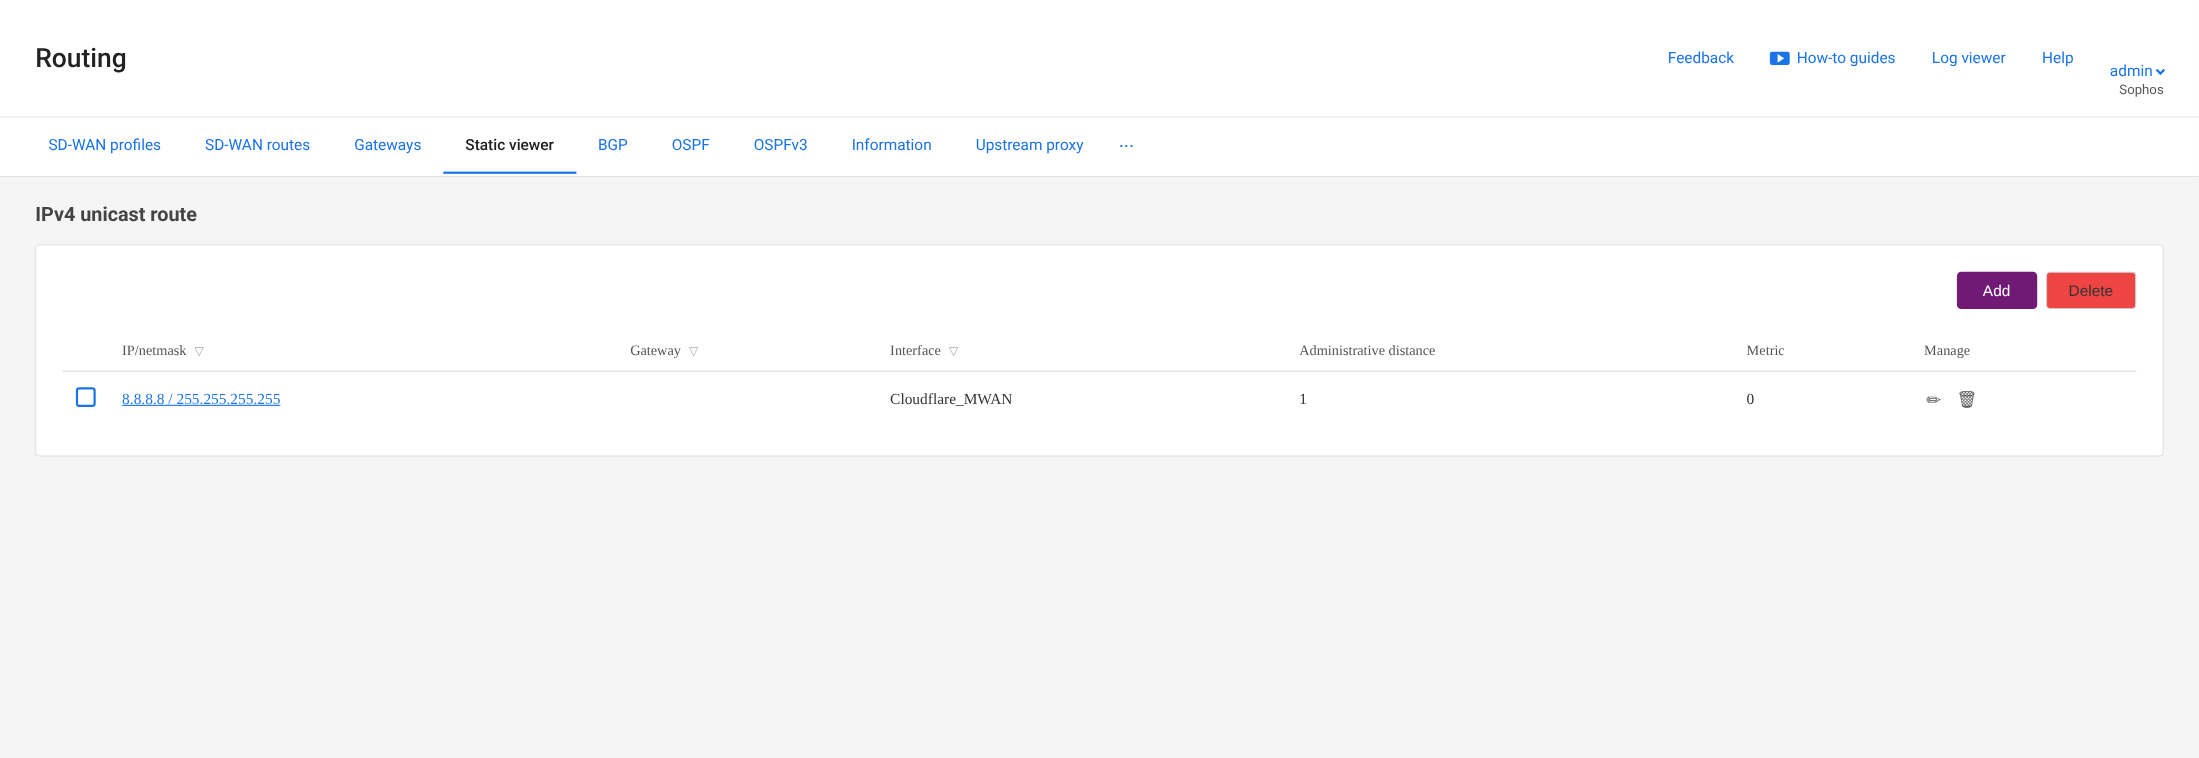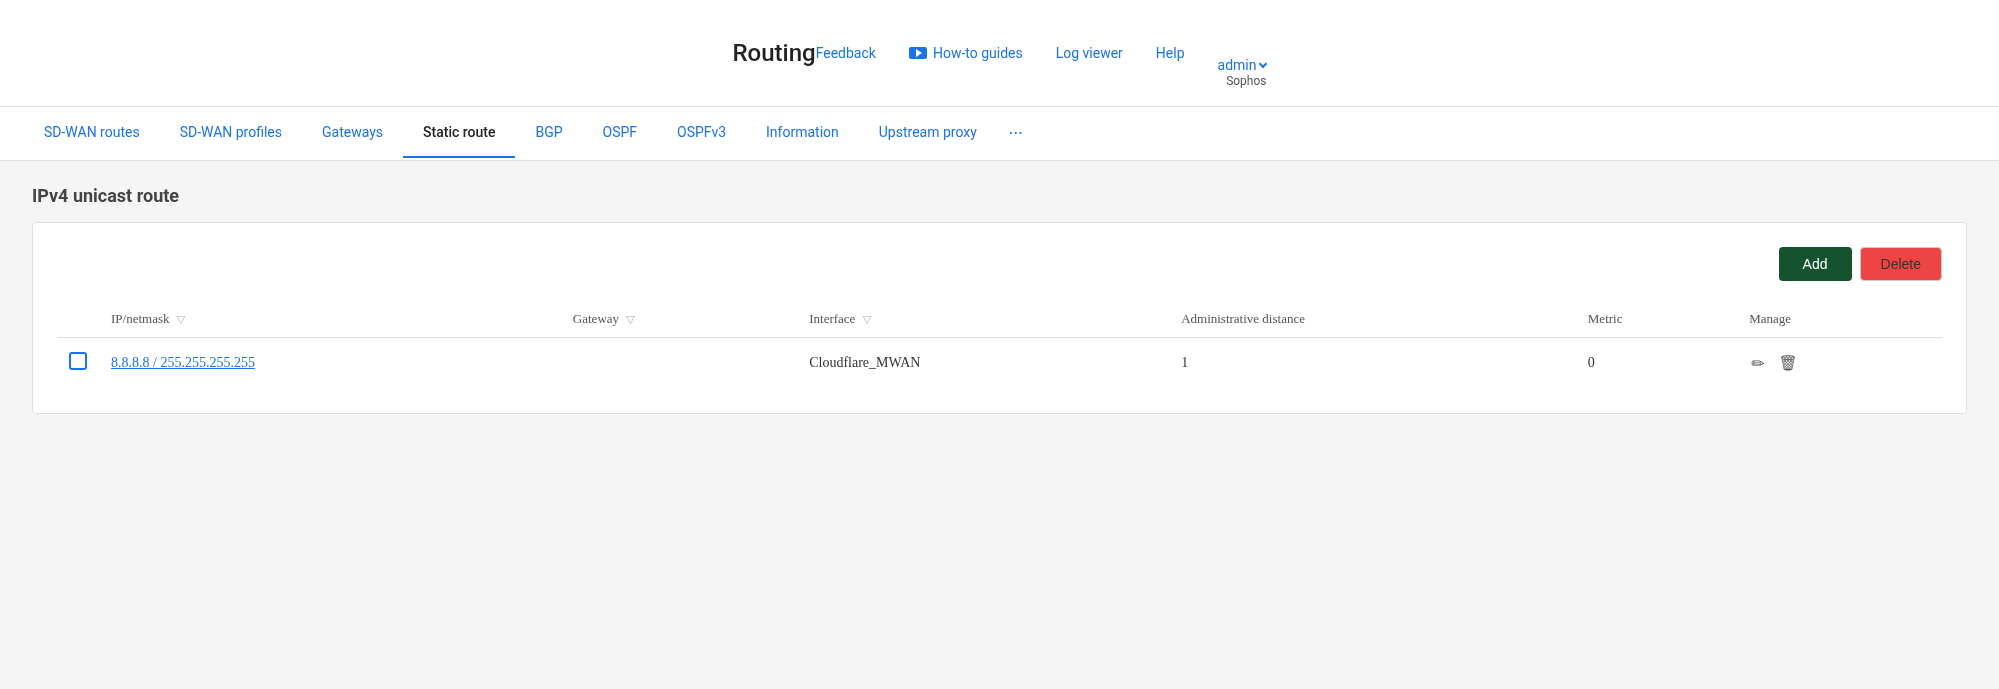--- a/index.html
+++ b/index.html
@@ -7,21 +7,21 @@
       font-family: -apple-system, BlinkMacSystemFont, "Segoe UI", Roboto, sans-serif;
       background: #f5f5f5;
       color: #333;
       font-size: 14px;
     }
     .header {
       background: #fff;
       padding: 16px 32px;
       display: flex;
       align-items: center;
-      justify-content: center;
+      justify-content: space-between;
       border-bottom: 1px solid #e0e0e0;
     }
     .header-title {
       font-size: 24px;
       font-weight: 500;
       color: #222;
     }
     .header-nav {
       display: flex;
       align-items: center;
@@ -130,21 +130,21 @@
       border-radius: 4px;
       padding: 24px;
     }
     .table-toolbar {
       display: flex;
       justify-content: flex-end;
       margin-bottom: 20px;
       gap: 8px;
     }
     .btn-add {
-      background: #14532d;
+      background: #701a75;
       color: #fff;
       border: none;
       padding: 8px 24px;
       border-radius: 4px;
       cursor: pointer;
       font-size: 14px;
       font-weight: 500;
     }
     .btn-delete {
       background: #ef4444;
@@ -236,24 +236,24 @@
       <span class="admin-name">
         <span>admin</span>
         <i class="chevron"></i>
       </span>
       <span class="admin-org">Sophos</span>
     </div>
   </div>
 </div>
 
 <div class="tabs-container">
+  <a class="tab">SD-WAN profiles</a>
   <a class="tab">SD-WAN routes</a>
-  <a class="tab">SD-WAN profiles</a>
   <a class="tab">Gateways</a>
-  <a class="tab active">Static route</a>
+  <a class="tab active">Static viewer</a>
   <a class="tab">BGP</a>
   <a class="tab">OSPF</a>
   <a class="tab">OSPFv3</a>
   <a class="tab">Information</a>
   <a class="tab">Upstream proxy</a>
   <span class="tab-more">···</span>
 </div>
 
 <div class="content">
   <div class="section-title">IPv4 unicast route</div>

